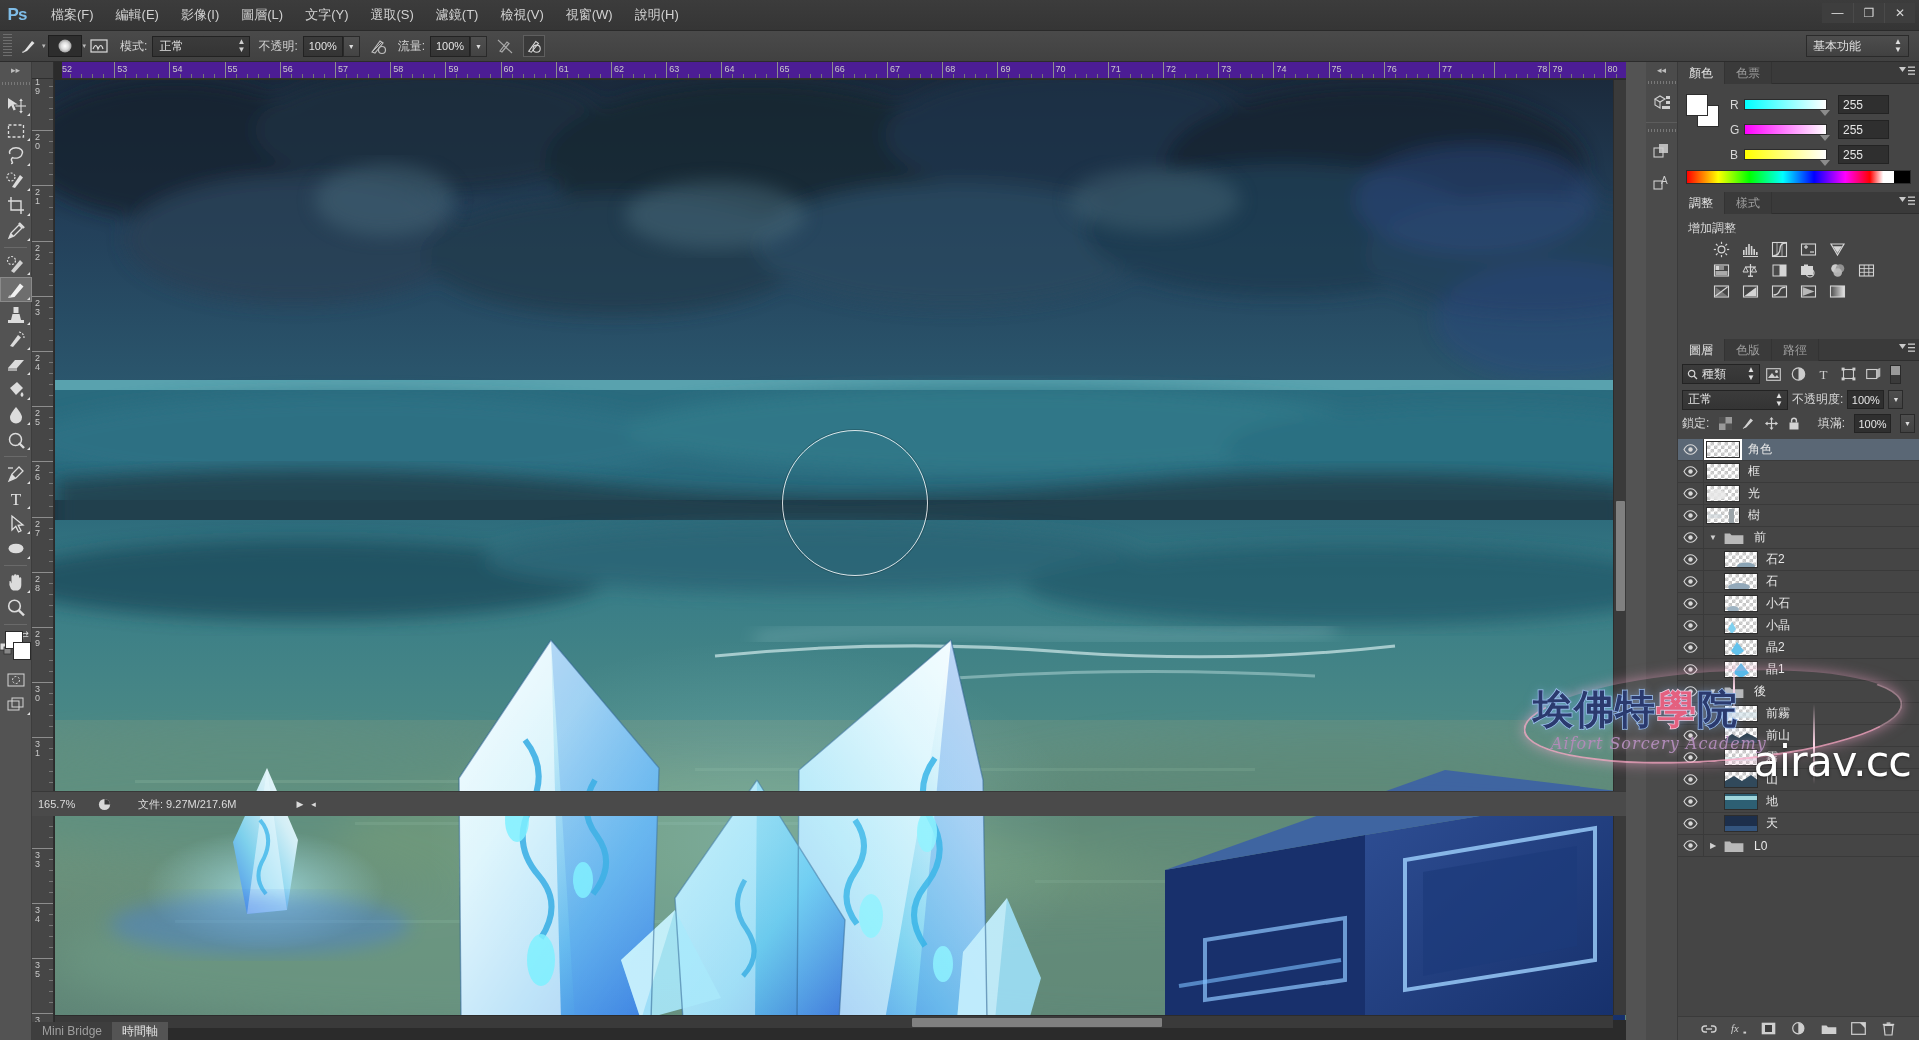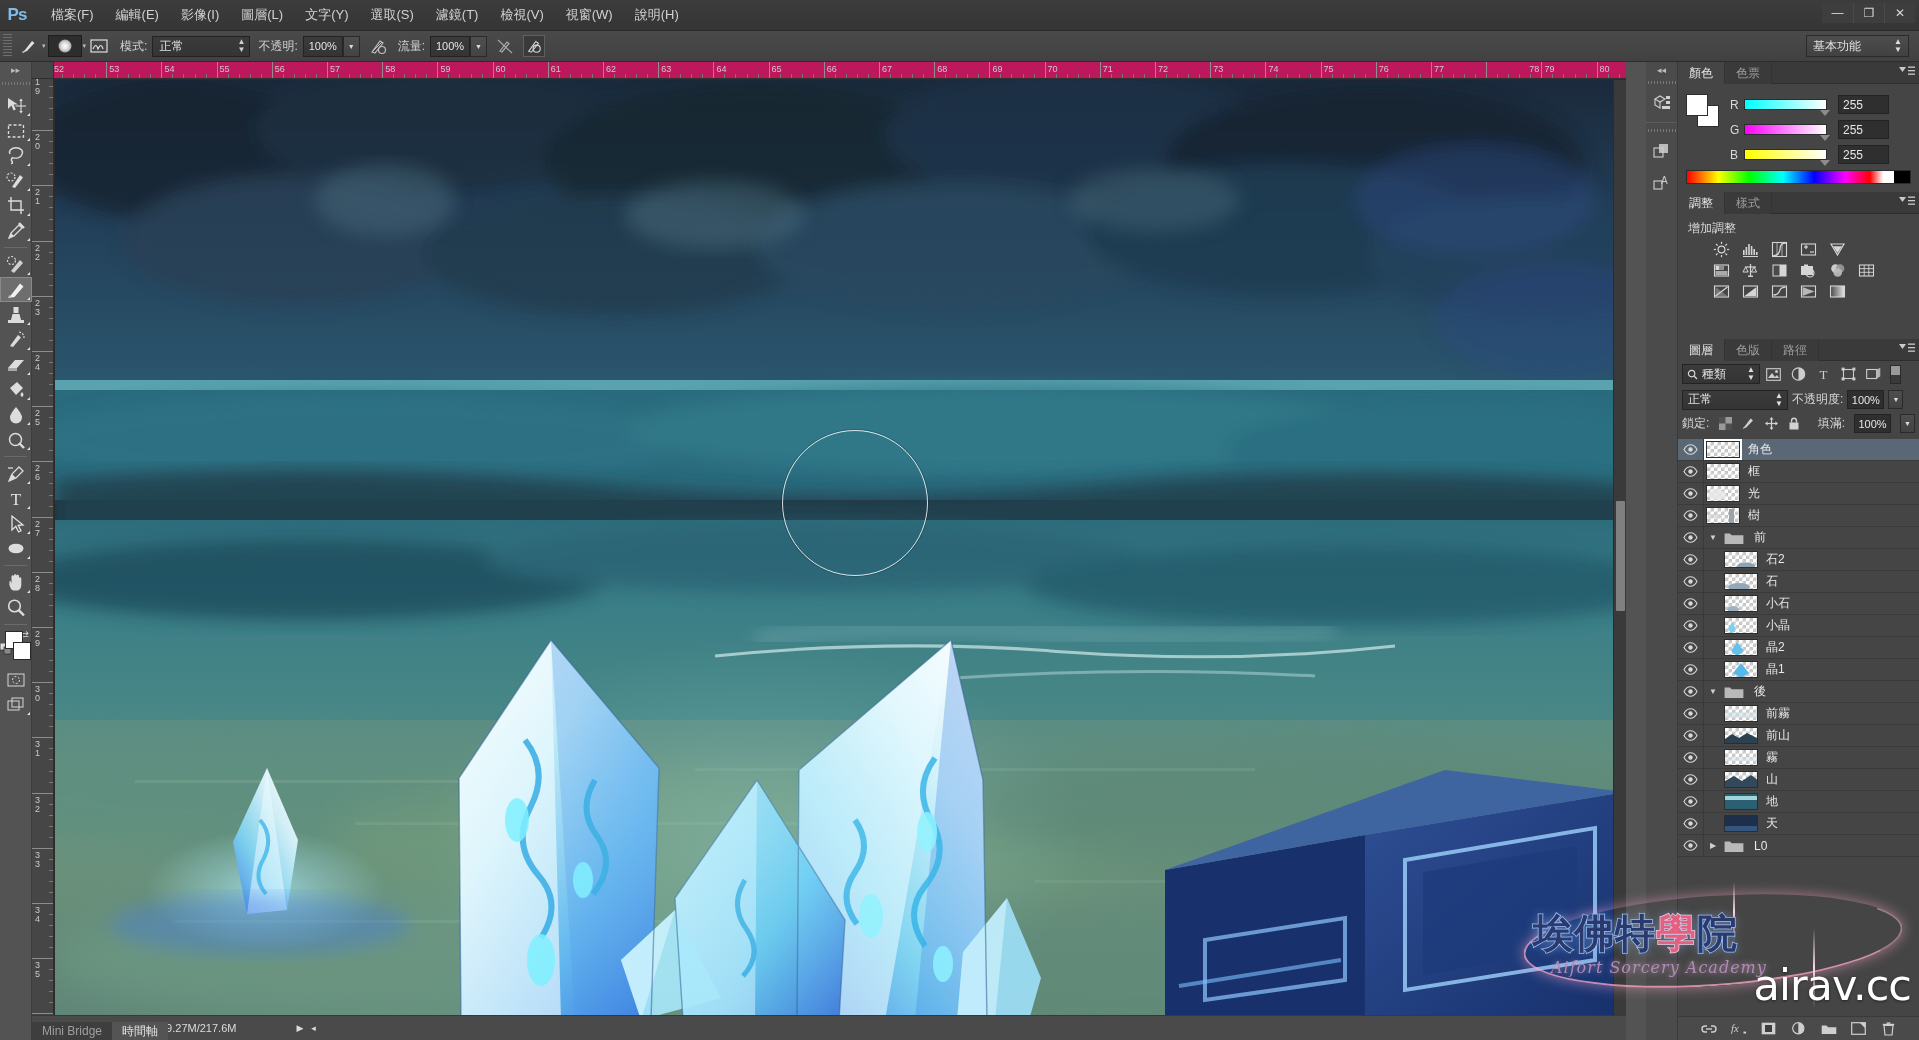--- a/index.html
+++ b/index.html
@@ -5,21 +5,21 @@
   * { box-sizing: border-box; margin: 0; padding: 0; }
   html, body {
     width: 1919px; height: 1040px;
     overflow: hidden;
     background: #535353;
     font-family: "Liberation Sans", sans-serif;
     font-size: 12px;
     color: #c8c8c8;
     -webkit-font-smoothing: antialiased;
   }
-  #app { position: relative; width: 1919px; height: 1040px; }
+  #app { position: relative; width: 1919px; height: 816px; }
 
   
   .titlebar {
     position: absolute; left: 0; top: 0; width: 1919px; height: 31px;
     background: linear-gradient(#3c3c3c, #353535);
     border-bottom: 1px solid #2a2a2a;
     display: flex; align-items: center;
   }
   .ps-logo {
     width: 34px; height: 31px; display: flex; align-items: center; justify-content: center;
@@ -113,22 +113,22 @@
   .tb-bg { position:absolute; left:13px; top:13px; width:18px; height:18px; background:#fff; border:1px solid #2a2a2a; }
   .tb-swap { position:absolute; right:2px; top:0px; font-size:10px; color:#ddd; }
   .tb-default { position:absolute; left:0px; top:14px; font-size:9px; color:#ddd; }
 
   
   .canvas-wrap {
     position: absolute; left: 32px; top: 62px; width: 1594px; height: 978px;
     background: #2b2b2b; overflow: hidden;
   }
   .ruler-h {
-    position: absolute; left: 22px; top: 0; right: 0; height: 17px;
-    background: #be185d; border-bottom: 1px solid #2f2f2f; overflow: hidden; text-decoration: underline;
+    position: absolute; left: 30px; top: 0; right: 0; height: 17px;
+    background: #4c1d95; border-bottom: 1px solid #2f2f2f; overflow: hidden; text-decoration: underline;
   }
   .ruler-v {
     position: absolute; left: 0; top: 17px; width: 22px; bottom: 0;
     background: #464646; border-right: 1px solid #2f2f2f; overflow: hidden;
   }
   .ruler-corner { position:absolute; left:0; top:0; width:22px; height:17px; background:#464646; border-right:1px solid #2f2f2f; border-bottom:1px solid #2f2f2f;}
   .rh-tick { position: absolute; top: 0; width: 1px; height: 17px; background: #8d8d8d; }
   .rh-tick.minor { height: 5px; top: 12px; background: #777; }
   .rh-label { position: absolute; top: 2px; font-size: 9px; color: #c9c9c9; padding-left: 3px; font-family: "Liberation Sans", sans-serif; }
   .rv-tick { position: absolute; left: 0; height: 1px; width: 22px; background: #8d8d8d; }

